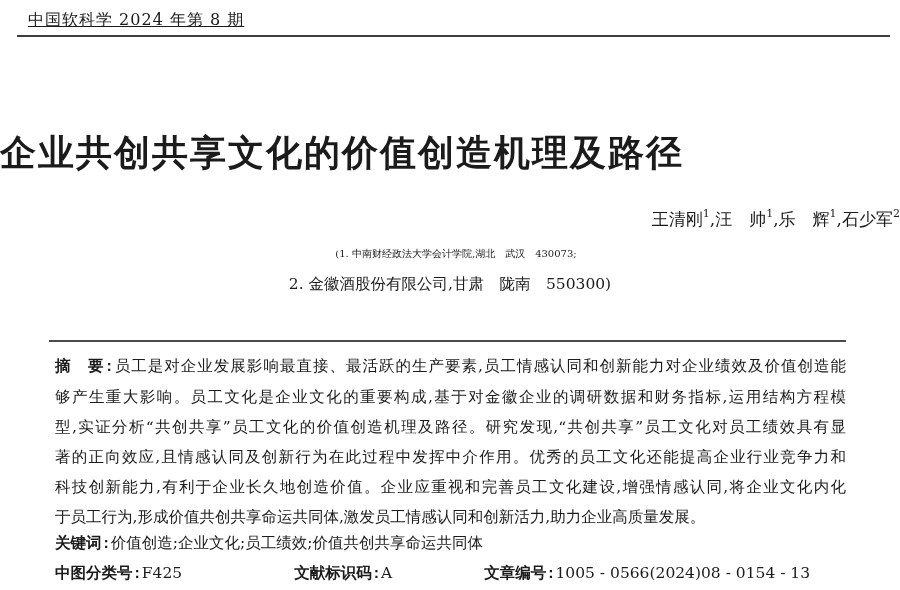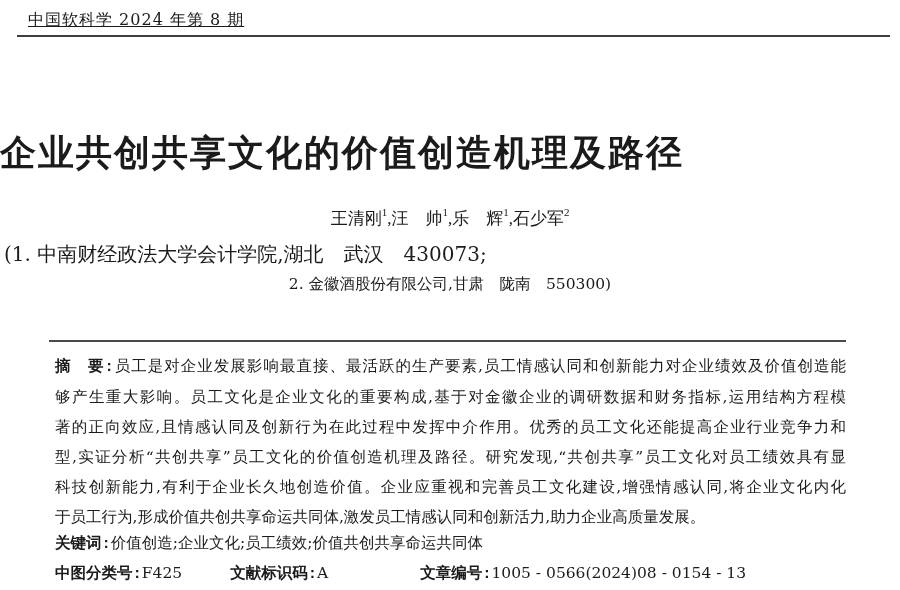--- a/index.html
+++ b/index.html
@@ -20,28 +20,28 @@
     position: absolute; left: 17px; width: 873px; top: 35px;
     height: 2px; background: #3d3d3d;
   }
   .paper-title {
     position: absolute; left: 0; right: 0; top: 130px;
     text-align: left; font-size: 36px; font-weight: 700;
     letter-spacing: 2px; line-height: 44px;
   }
   .authors-line {
     position: absolute; left: 0; right: 0; top: 206px;
-    text-align: center; font-size: 17px; line-height: 26px; font-family: Liberation Serif, serif;
+    text-align: right; font-size: 17px; line-height: 26px;
   }
   .authors-line sup {
     font-size: 11px; line-height: 0; position: relative; top: -1px;
   }
   .affiliation-1 {
-    position: absolute; left: 4px; right: 0; top: 242px;
-    font-size: 20px; line-height: 24px;
+    position: absolute; left: 12px; right: 0; top: 242px;
+    text-align: center; font-size: 10px; line-height: 24px;
   }
   .affiliation-2 {
     position: absolute; left: 0; right: 0; top: 272px;
     text-align: center; font-size: 15.5px; line-height: 24px;
   }
   .mid-rule {
     position: absolute; left: 49px; width: 797px; top: 340px;
     height: 1.5px; background: #4a4a4a;
   }
   .abstract-block {
@@ -51,21 +51,21 @@
   .abs-line { text-align: justify; text-align-last: justify; }
   .abs-line--last { text-align: right; text-align-last: left; }
   .keywords-line {
     position: absolute; left: 55px; width: 791px; top: 530px;
     font-size: 15.5px; line-height: 26px;
   }
   .classification-line {
     position: absolute; left: 55px; width: 800px; top: 560px;
     font-size: 15.5px; line-height: 26px; white-space: nowrap;
   }
-  .clc-item { margin-right: 48px; }
+  .clc-item { margin-right: 112px; }
   .doc-code-item { margin-right: 92px; }
 </style>
 </head>
 <body>
 
 <div class="journal-header">中国软科学 2024 年第 8 期</div>
 <div class="top-rule"></div>
 
 <h1 class="paper-title" style="margin:0;">企业共创共享文化的价值创造机理及路径</h1>
 
@@ -76,22 +76,22 @@
 <div class="affiliation-1">(1. 中南财经政法大学会计学院,湖北　武汉　430073;</div>
 <div class="affiliation-2">2. 金徽酒股份有限公司,甘肃　陇南　550300)</div>
 
 <div class="mid-rule"></div>
 
 <div class="abstract-block">
   <div class="abs-line">
     <span class="hei">摘　要:</span><span>员工是对企业发展影响最直接、最活跃的生产要素,员工情感认同和创新能力对企业绩效及价值创造能</span>
   </div>
   <div class="abs-line">够产生重大影响。员工文化是企业文化的重要构成,基于对金徽企业的调研数据和财务指标,运用结构方程模</div>
+  <div class="abs-line">型,实证分析“共创共享”员工文化的价值创造机理及路径。研究发现,“共创共享”员工文化对员工绩效具有显</div>
   <div class="abs-line">著的正向效应,且情感认同及创新行为在此过程中发挥中介作用。优秀的员工文化还能提高企业行业竞争力和</div>
-  <div class="abs-line">型,实证分析“共创共享”员工文化的价值创造机理及路径。研究发现,“共创共享”员工文化对员工绩效具有显</div>
   <div class="abs-line">科技创新能力,有利于企业长久地创造价值。企业应重视和完善员工文化建设,增强情感认同,将企业文化内化</div>
   <div class="abs-line abs-line--last">于员工行为,形成价值共创共享命运共同体,激发员工情感认同和创新活力,助力企业高质量发展。</div>
 </div>
 
 <div class="keywords-line">
   <span class="hei">关键词:</span><span>价值创造;企业文化;员工绩效;价值共创共享命运共同体</span>
 </div>
 
 <div class="classification-line">
   <span class="clc-item"><span class="hei">中图分类号:</span><span>F425</span></span><span class="doc-code-item"><span class="hei">文献标识码:</span><span>A</span></span><span><span class="hei">文章编号:</span><span>1005 - 0566(2024)08 - 0154 - 13</span></span>

